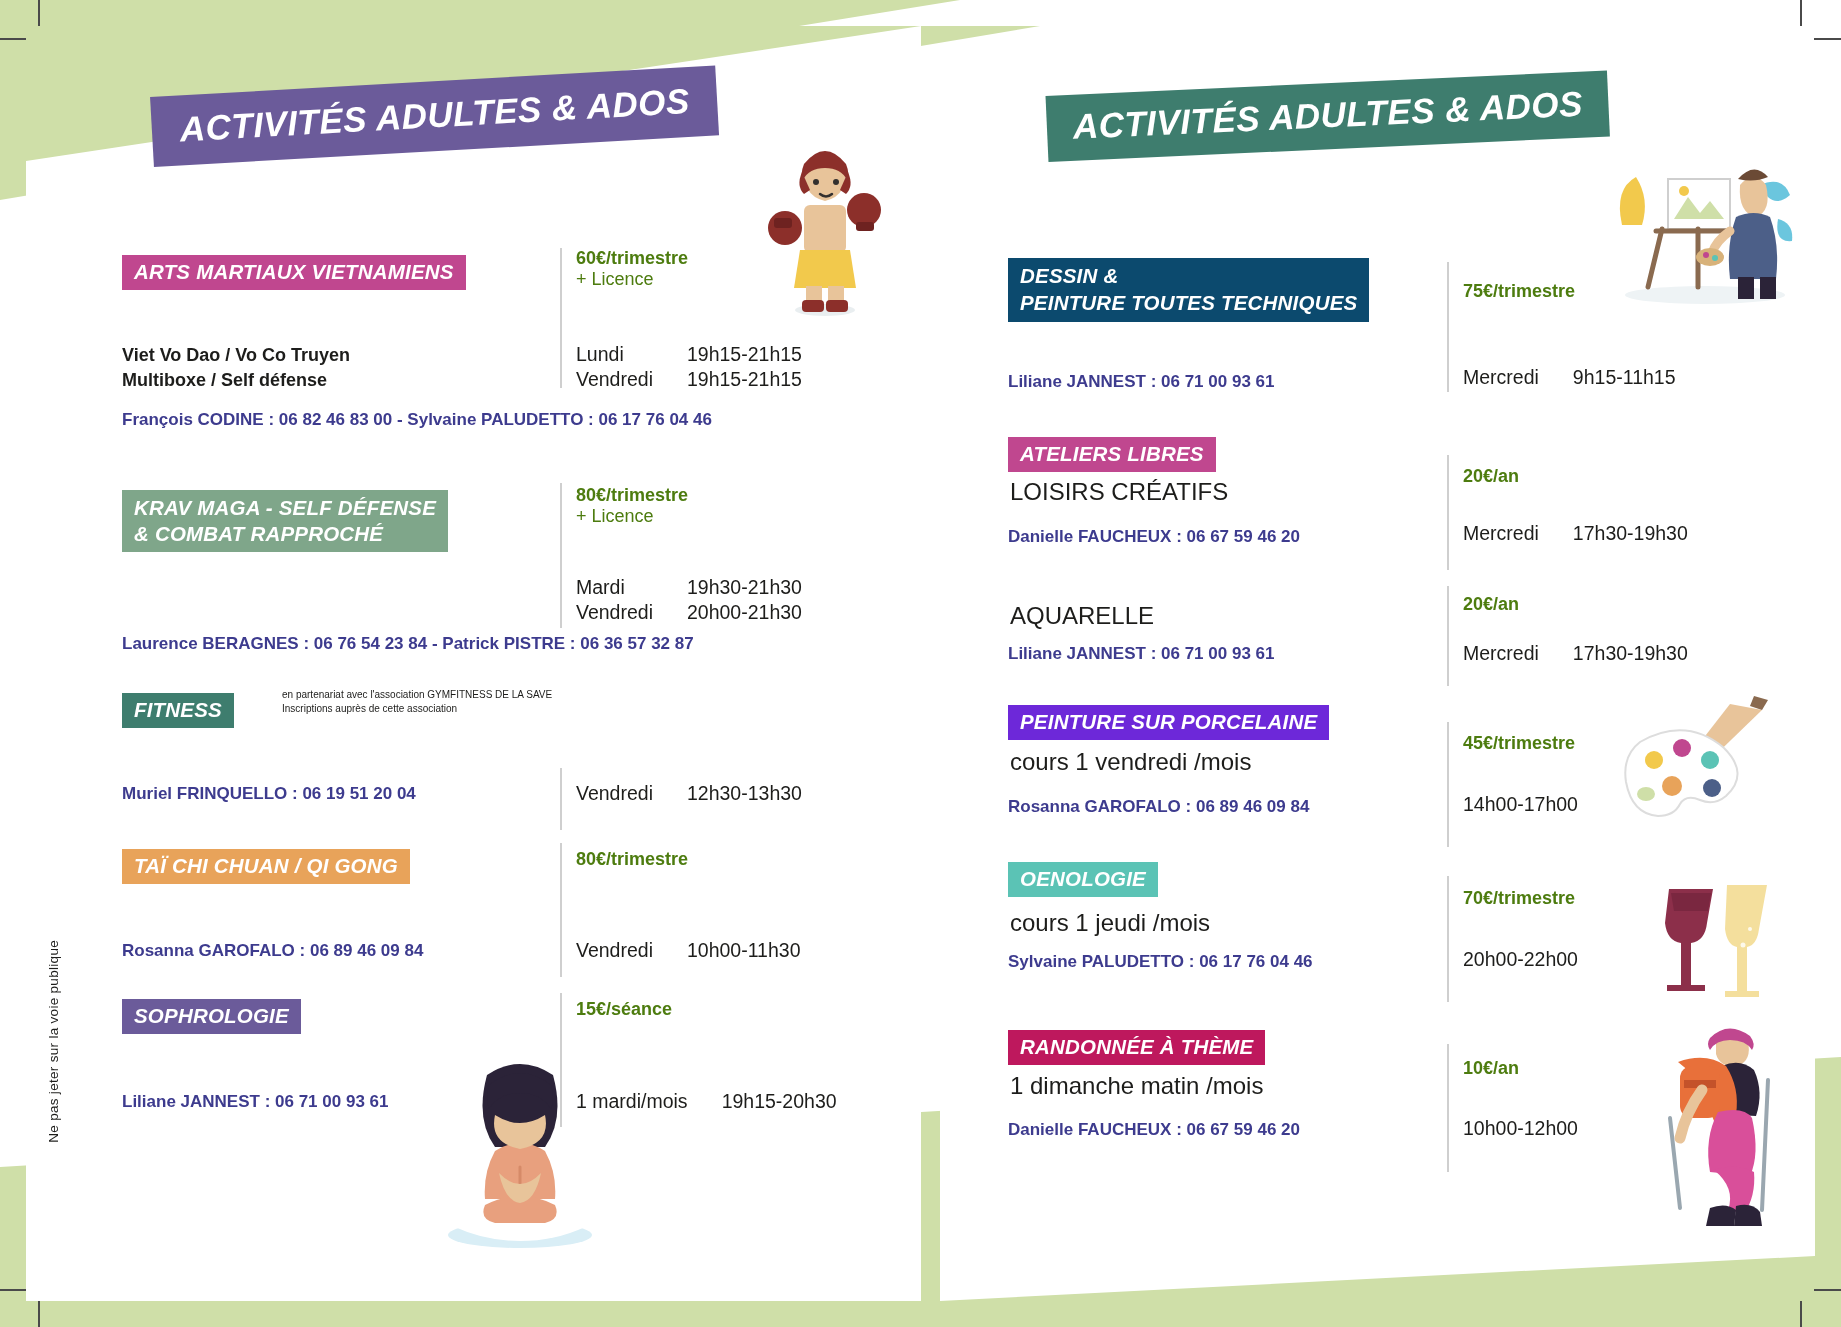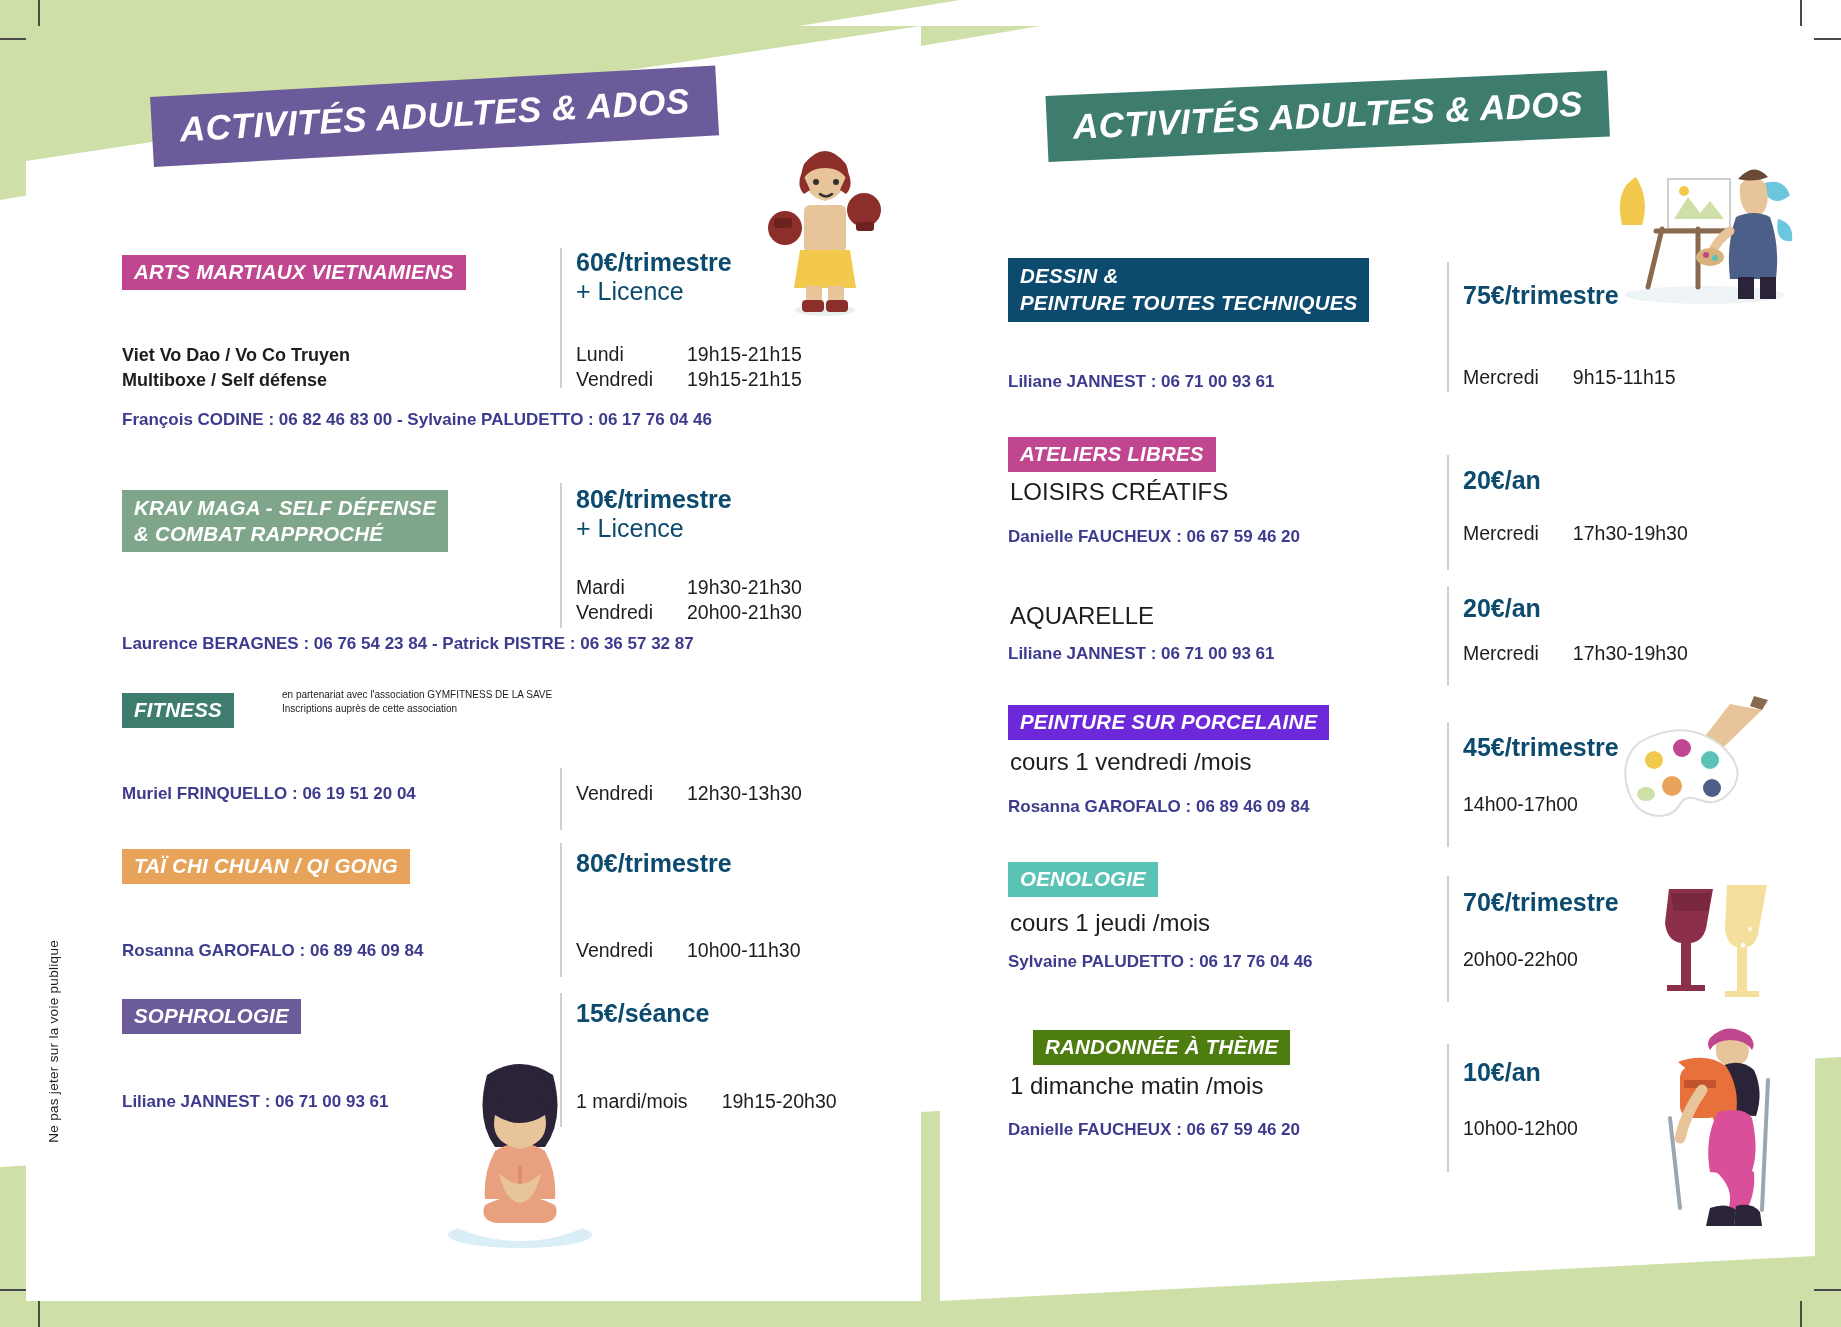--- a/index.html
+++ b/index.html
@@ -63,21 +63,21 @@
   .plain-title{
     font-size:24px;color:#1d1d1b;font-weight:normal;
   }
   .sub-bold{
     font-size:18px;color:#1d1d1b;font-weight:bold;
   }
   .contact{
     font-size:17px;color:#3d3b8e;font-weight:bold;
   }
   .price{
-    font-size:25px;color:#0c4a6e;font-weight:bold;
+    font-size:18px;color:#4d7c0f;font-weight:bold;
   }
   .note{
     font-size:10px;color:#1d1d1b;line-height:1.35;
   }
   .divider{
     position:absolute;width:2px;background:#cfcfcf;
   }
   .block{position:absolute;}
   .right-col{position:absolute;}
   .vert-note{
@@ -417,21 +417,21 @@
 
 <svg class="illus" style="left:1655px;top:875px;" width="130" height="130" viewBox="0 0 130 130">
   <path d="M14 14 h44 l-6 34 q-2 18 -16 20 l0 42 h14 v6 h-38 v-6 h14 l0 -42 q-14 -2 -16 -20z" fill="#8c2f4a"></path>
   <path d="M16 18 h40 l-3 18 h-34z" fill="#7a2740"></path>
   <path d="M72 10 h40 l-8 44 q-2 16 -12 18 l0 44 h12 v6 h-34 v-6 h12 l0 -44 q-10 -2 -12 -18z" fill="#f2d98c" opacity="0.85"></path>
   <circle cx="88" cy="70" r="2.5" fill="#ffffff" opacity=".8"></circle>
   <circle cx="95" cy="54" r="2" fill="#ffffff" opacity=".8"></circle>
 </svg>
 
 <div class="right-col" style="left:1008px;top:1030px;">
-  <div class="tag" style="background:#4d7c0f;margin-left:25px;">RANDONNÉE À THÈME</div>
+  <div class="tag" style="background:#be185d;">RANDONNÉE À THÈME</div>
 </div>
 <div class="right-col" style="left:1010px;top:1072px;">
   <div class="plain-title">1 dimanche matin /mois</div>
 </div>
 <div class="divider" style="left:1447px;top:1044px;height:128px;"></div>
 <div class="right-col" style="left:1463px;top:1058px;">
   <div class="price">10€/an</div>
 </div>
 <div class="right-col" style="left:1008px;top:1120px;">
   <div class="contact">Danielle FAUCHEUX : 06 67 59 46 20</div>

